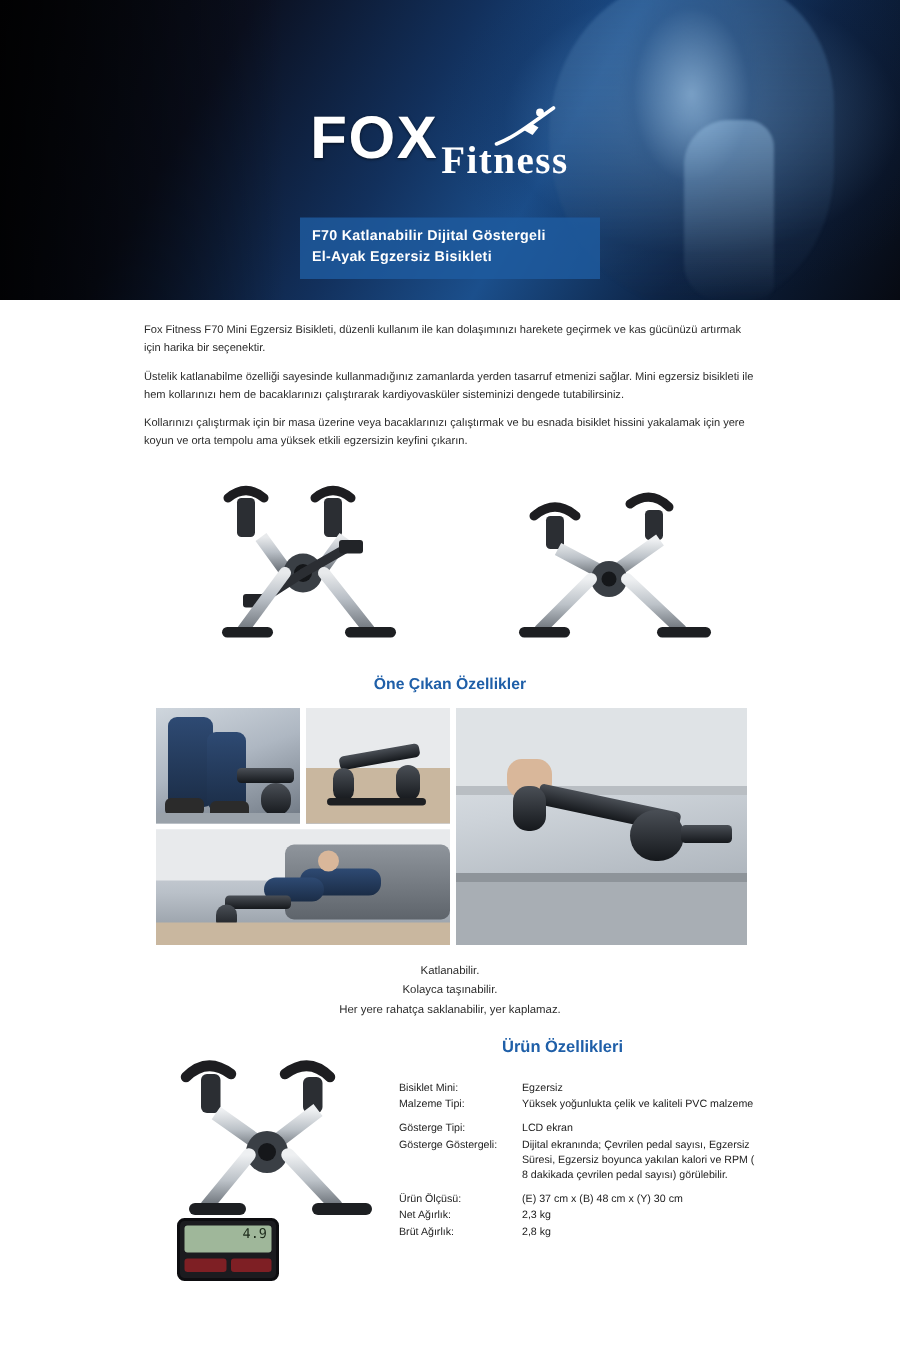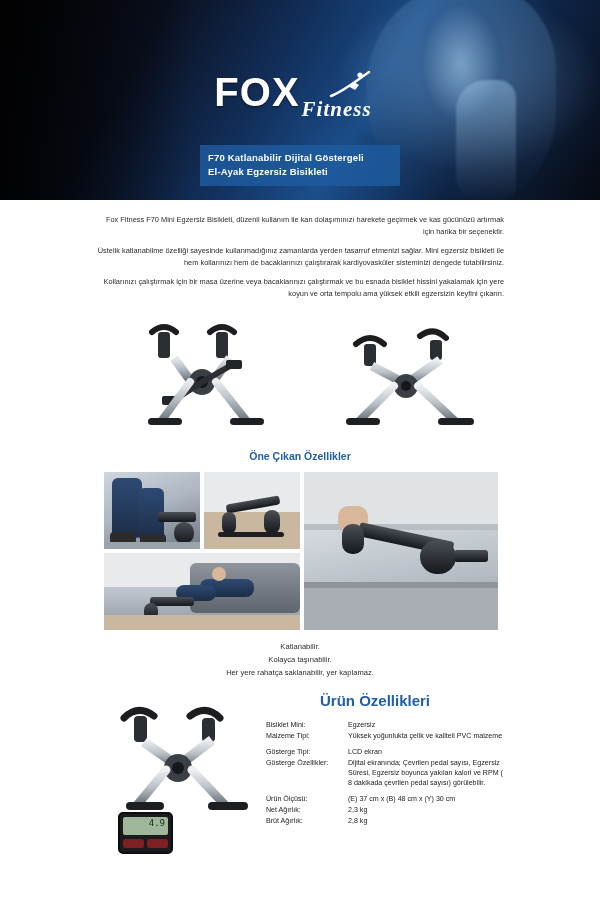--- a/index.html
+++ b/index.html
@@ -76,23 +76,22 @@
     font-weight: bold;
     font-size: 40px;
     letter-spacing: 1px;
     color: #ffffff;
     line-height: 1;
     text-shadow: 0 1px 2px rgba(0,0,0,0.6);
   }
   .logo-fitness {
     display: inline-block;
     font-family: "Liberation Serif", serif;
-    font-style: italic;
     font-weight: bold;
-    font-size: 21px;
+    font-size: 26px;
     color: #ffffff;
     letter-spacing: 1px;
     margin-left: 2px;
     position: relative;
     top: 10px;
   }
   .logo-swoosh {
     position: absolute;
     left: 150px;
     top: -2px;
@@ -112,21 +111,21 @@
     font-size: 9.5px;
     font-weight: bold;
     line-height: 1.45;
     letter-spacing: 0.2px;
   }
 
   
   .intro {
     margin: 14px 0 0;
     padding: 0 96px;
-    text-align: right;
+    text-align: left;
     font-size: 7.4px;
     line-height: 1.62;
     color: #2b2b2b;
   }
   .intro p { margin: 0 0 7px; }
   .intro p:last-child { margin-bottom: 0; }
 
   
   .photo-row {
     position: relative;
@@ -204,21 +203,21 @@
 
   
   .specs-wrap {
     position: relative;
     margin-top: 12px;
     height: 180px;
   }
   .specs-title {
     text-align: center;
     color: #1f5fa8;
-    font-size: 15px;
+    font-size: 11px;
     font-weight: bold;
     margin: 0 0 10px 0;
     padding-left: 150px;
   }
   .specs-photo {
     position: absolute;
     left: 104px;
     top: 4px;
     width: 150px;
     height: 160px;
@@ -234,21 +233,21 @@
   }
   .spec-row { display: flex; margin-bottom: 1px; }
   .spec-key { width: 82px; flex: 0 0 82px; }
   .spec-val { flex: 1; }
   .spec-gap { height: 5px; }
 
   .lcd {
     position: absolute;
     left: 14px;
     bottom: 2px;
-    width: 55px;
+    width: 68px;
     height: 42px;
     background: #1b1b1f;
     border: 2px solid #0d0d10;
     border-radius: 5px;
     padding: 3px;
   }
   .lcd-screen {
     width: 100%; height: 18px;
     background: #9fb79a;
     border-radius: 2px;
@@ -442,21 +441,21 @@
       <div class="spec-row">
         <div class="spec-key">Malzeme Tipi:</div>
         <div class="spec-val">Yüksek yoğunlukta çelik ve kaliteli PVC malzeme</div>
       </div>
       <div class="spec-gap"></div>
       <div class="spec-row">
         <div class="spec-key">Gösterge Tipi:</div>
         <div class="spec-val">LCD ekran</div>
       </div>
       <div class="spec-row">
-        <div class="spec-key">Gösterge Özellikler:</div>
+        <div class="spec-key">Gösterge Göstergeli:</div>
         <div class="spec-val">Dijital ekranında; Çevrilen pedal sayısı, Egzersiz Süresi, Egzersiz boyunca yakılan kalori ve RPM ( 8 dakikada çevrilen pedal sayısı) görülebilir.</div>
       </div>
       <div class="spec-gap"></div>
       <div class="spec-row">
         <div class="spec-key">Ürün Ölçüsü:</div>
         <div class="spec-val">(E) 37 cm x (B) 48 cm x (Y) 30 cm</div>
       </div>
       <div class="spec-row">
         <div class="spec-key">Net Ağırlık:</div>
         <div class="spec-val">2,3 kg</div>

